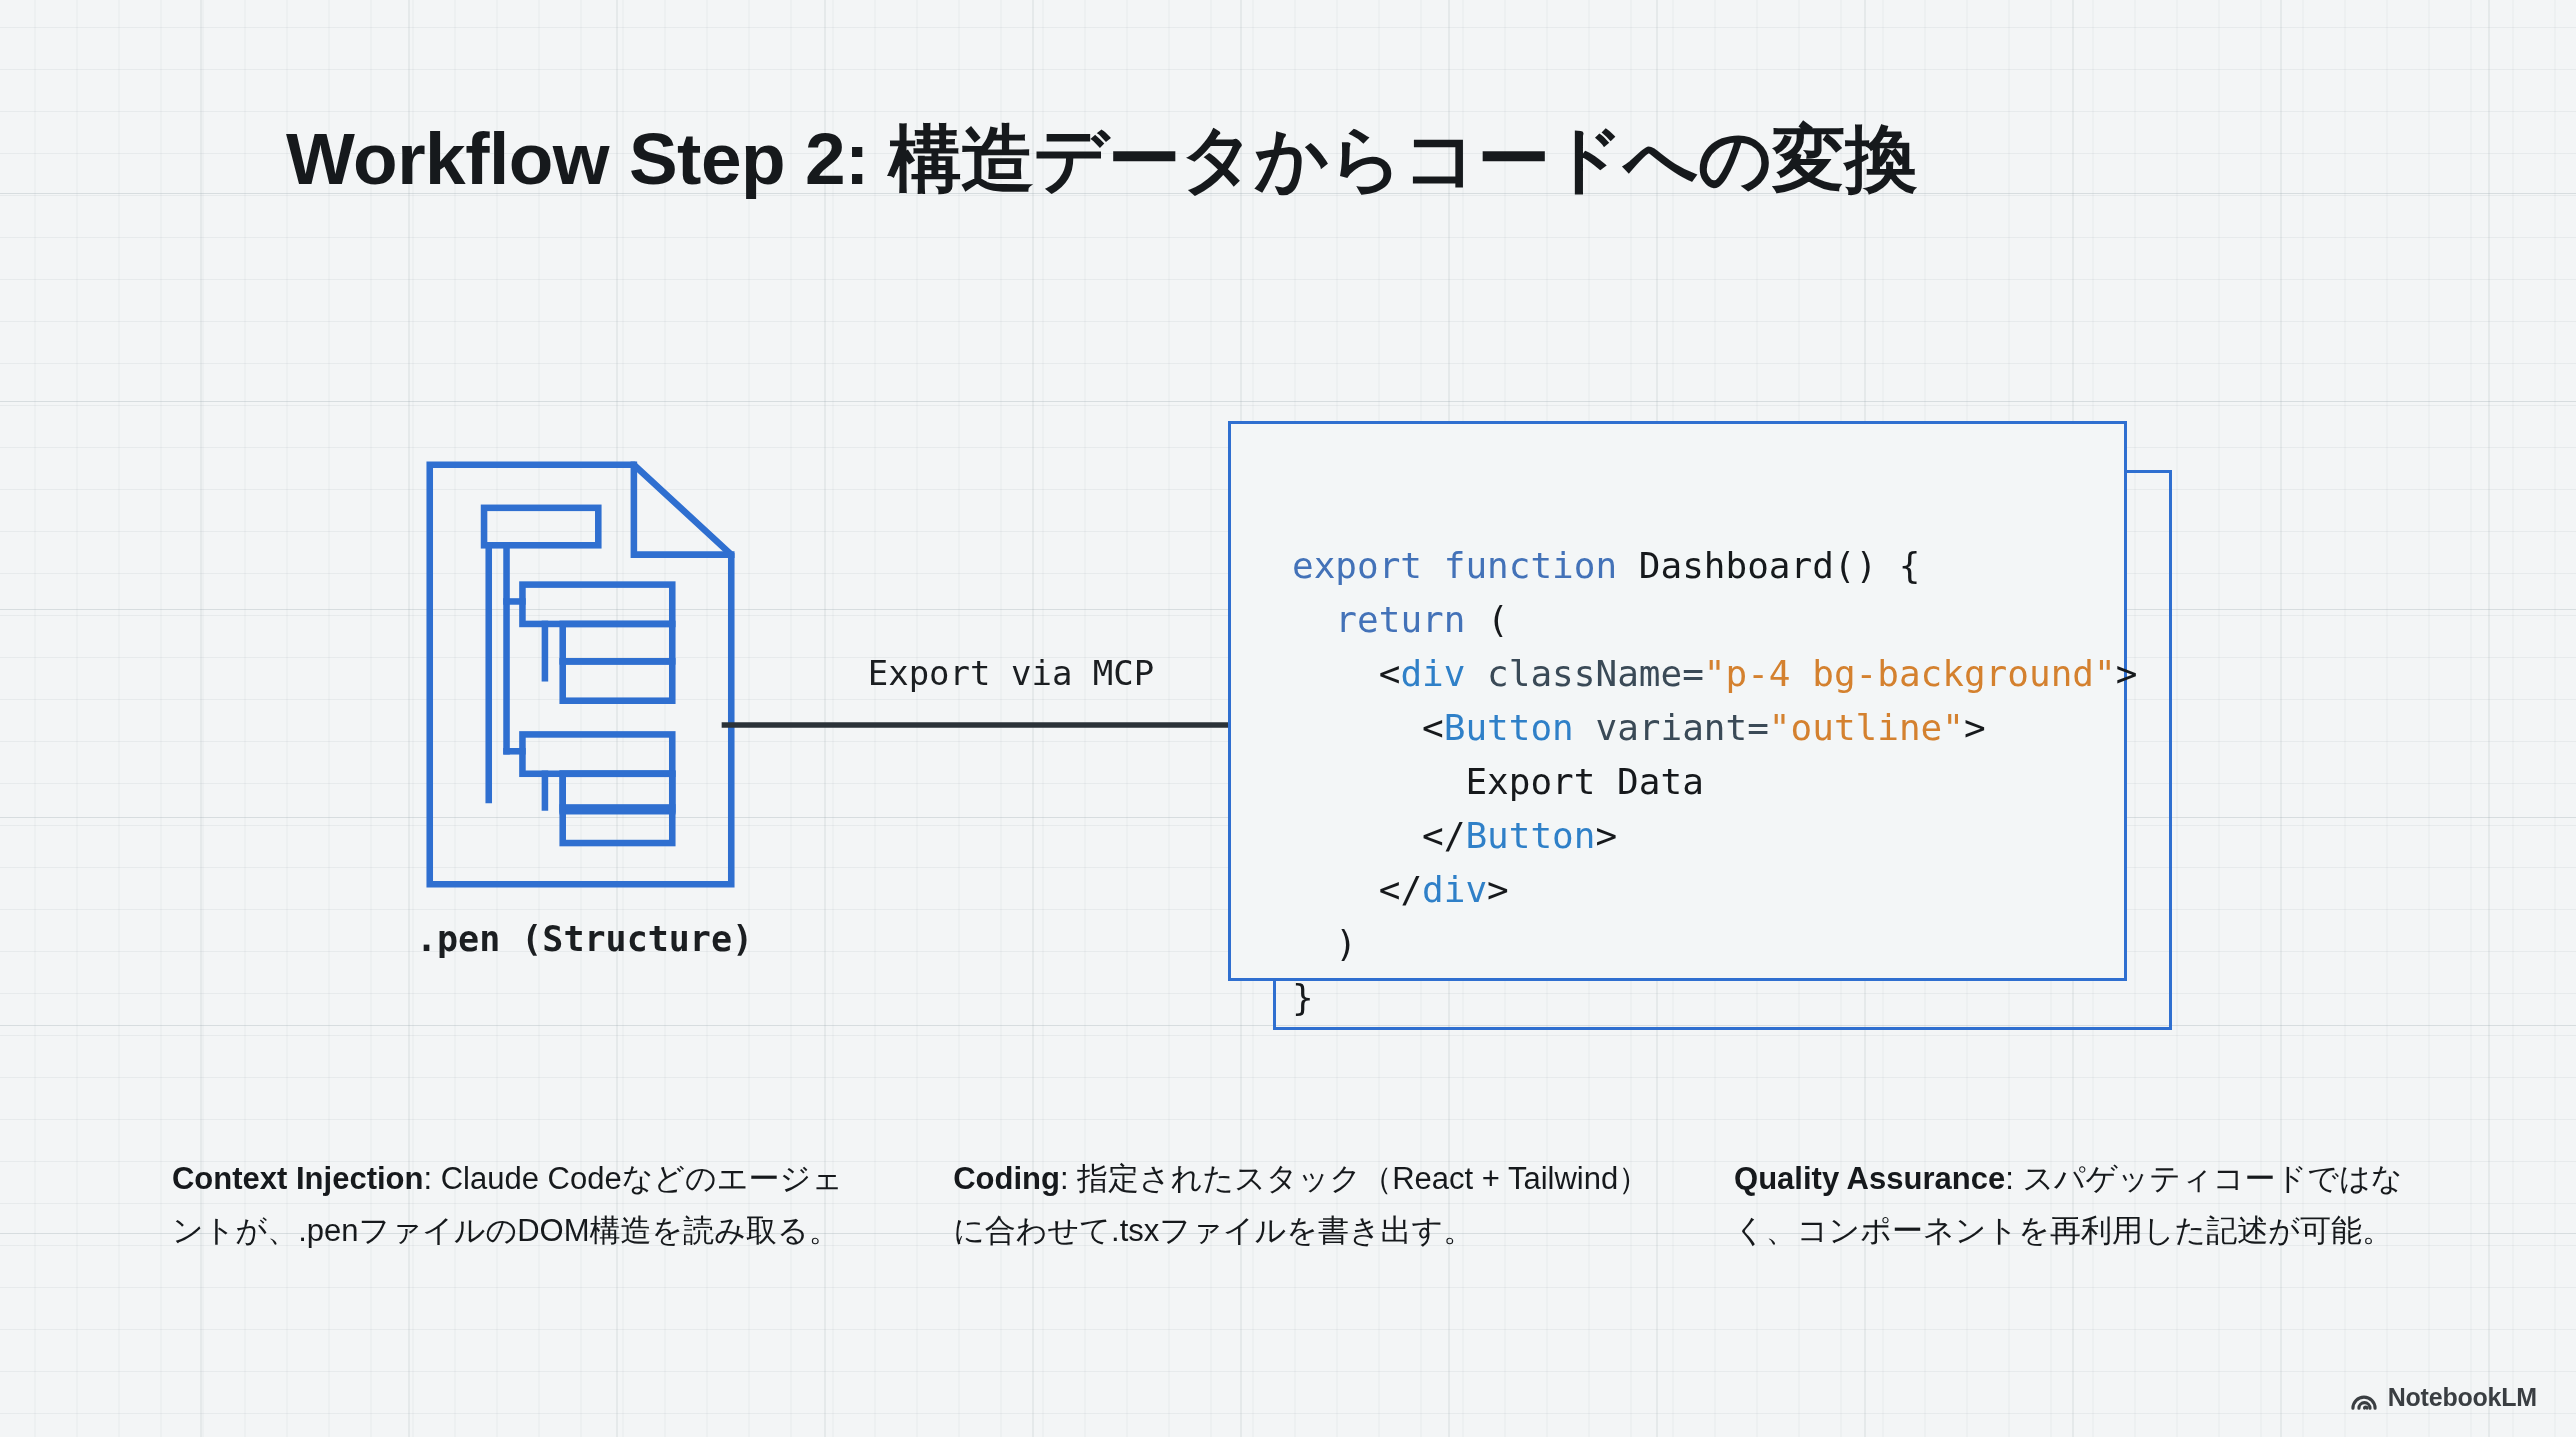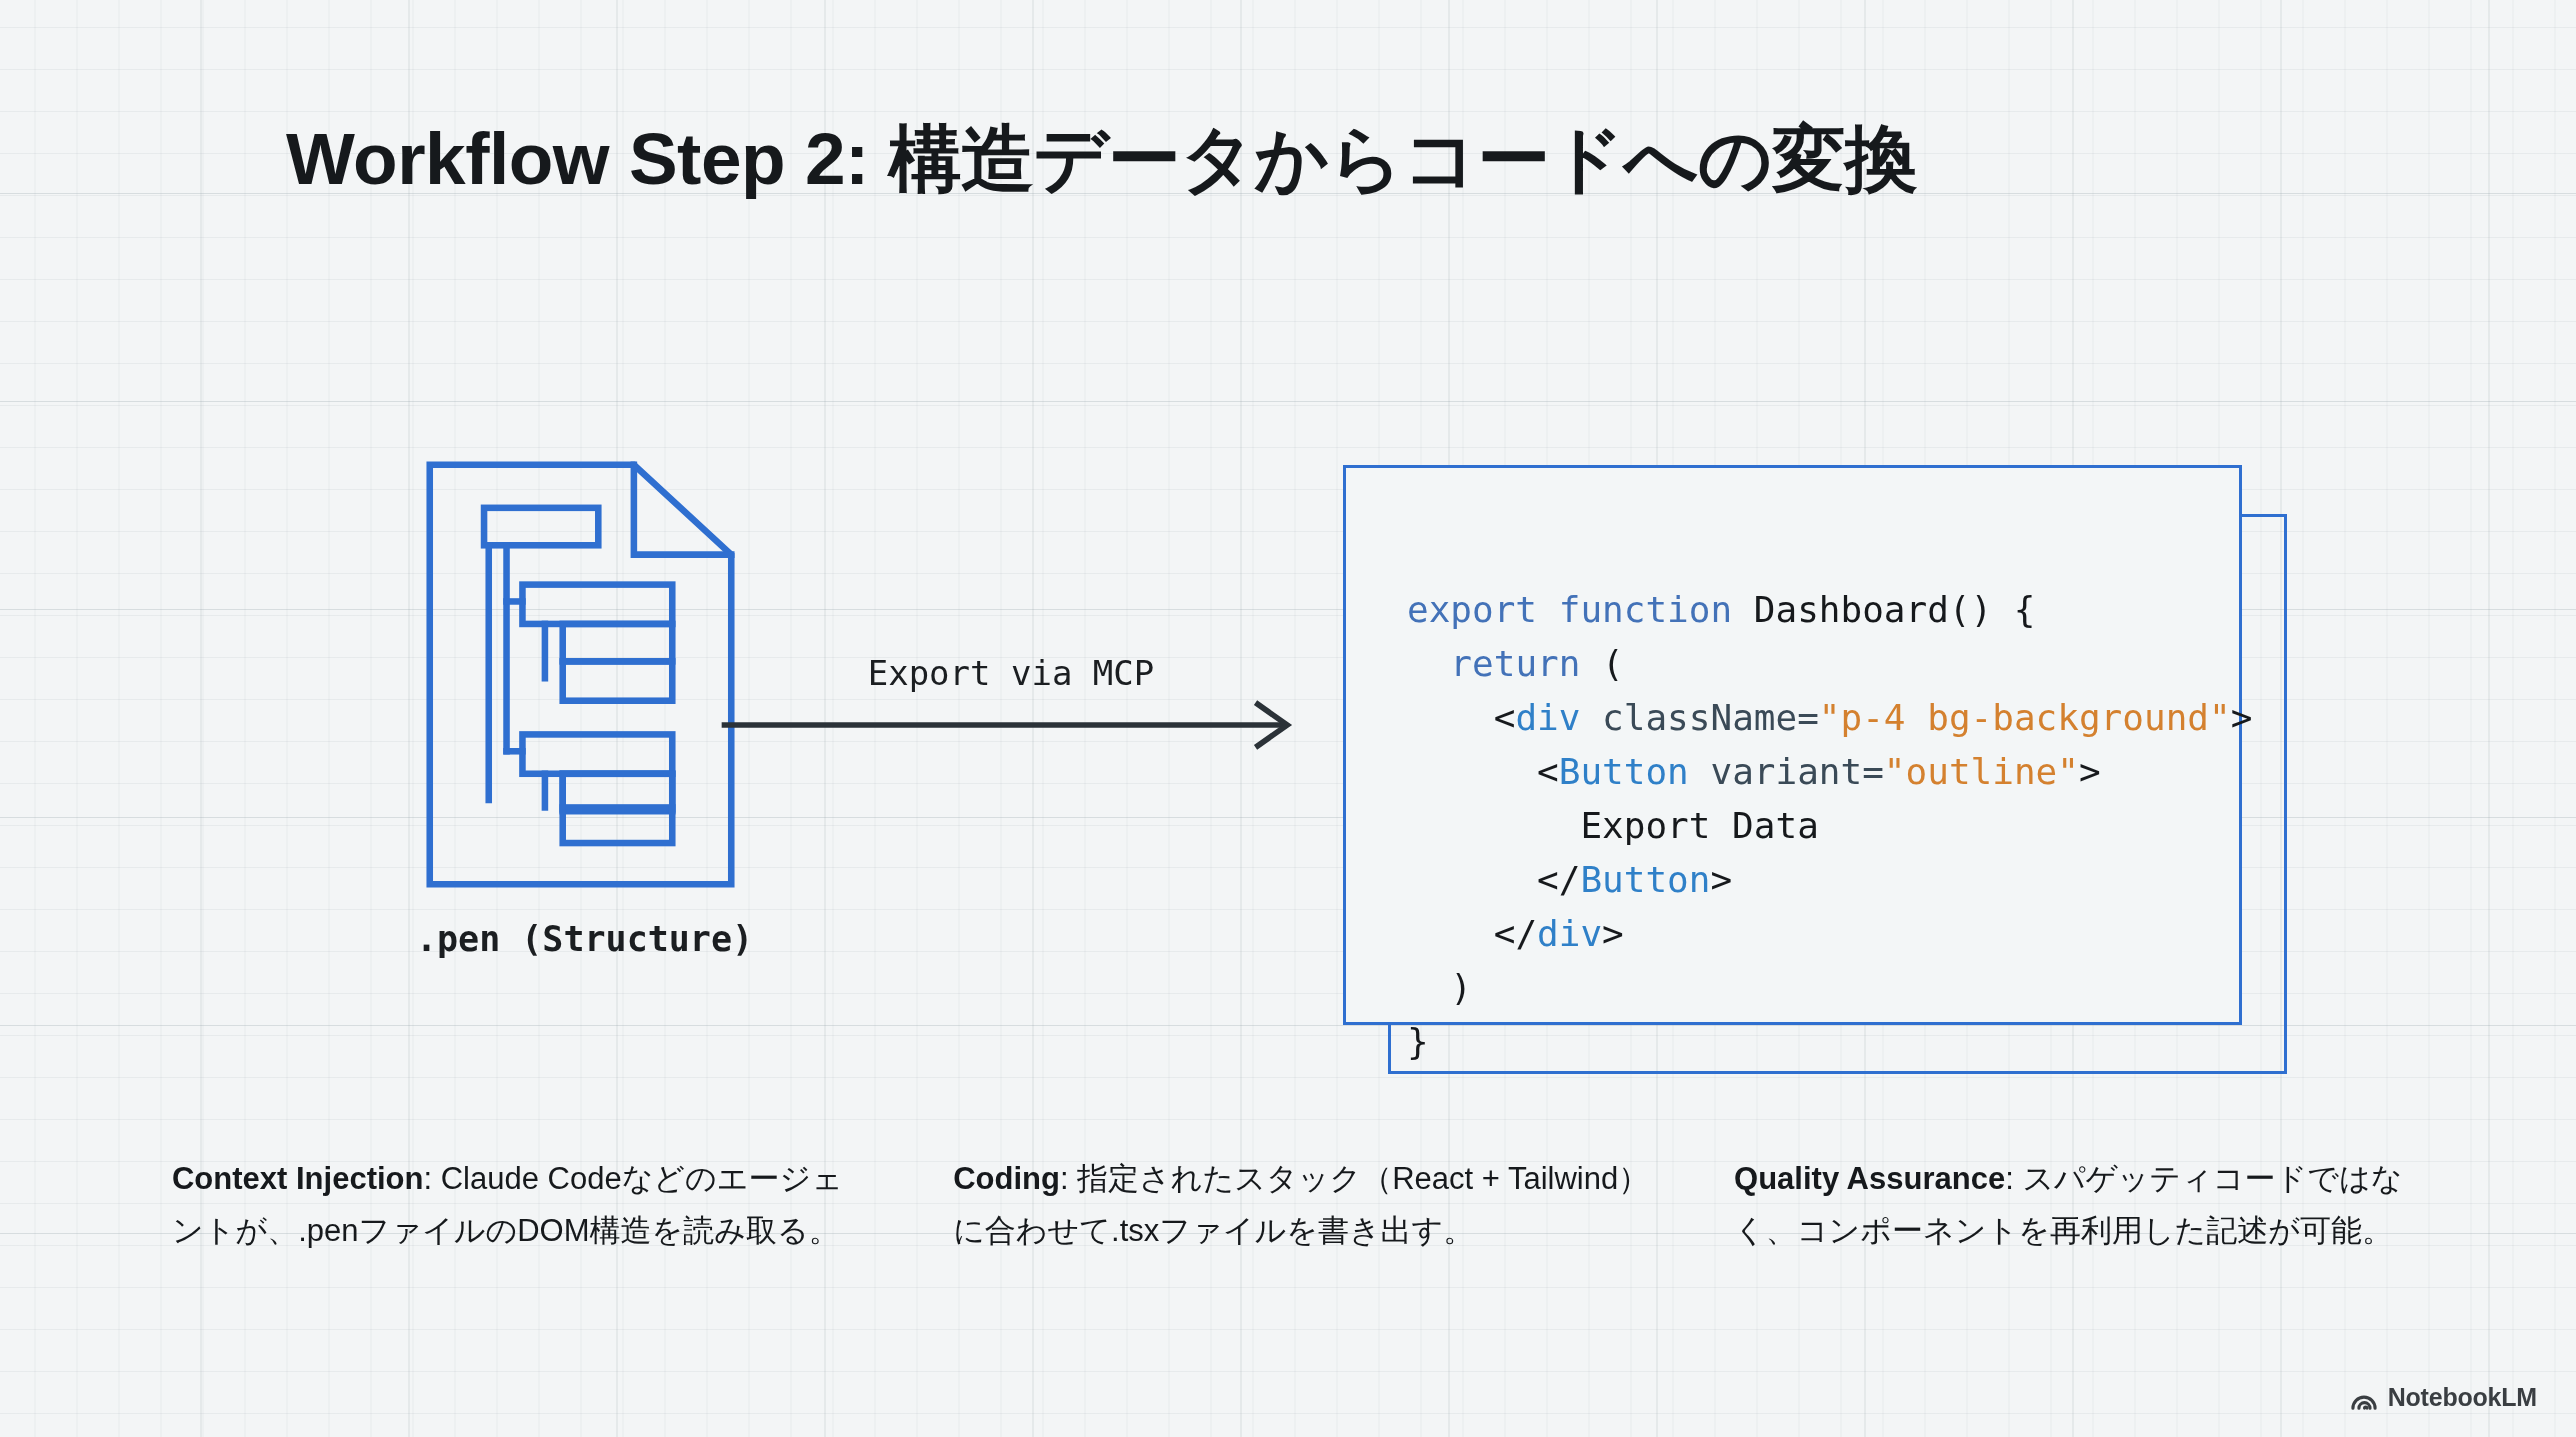--- a/index.html
+++ b/index.html
@@ -96,25 +96,24 @@
     position: absolute;
     left: 0;
     top: 51px;
     width: 580px;
     height: 56px;
   }
 
   
   #code-stack {
     position: absolute;
-    left: 1343px;
+    left: 1228px;
     top: 421px;
     width: 945px;
     height: 608px;
-    margin-top: 44px;
   }
   .frame-back {
     position: absolute;
     left: 45px;
     top: 49px;
     width: 899px;
     height: 560px;
     border: 3.3px solid #2f6fd0;
     background: transparent;
     box-sizing: border-box;

